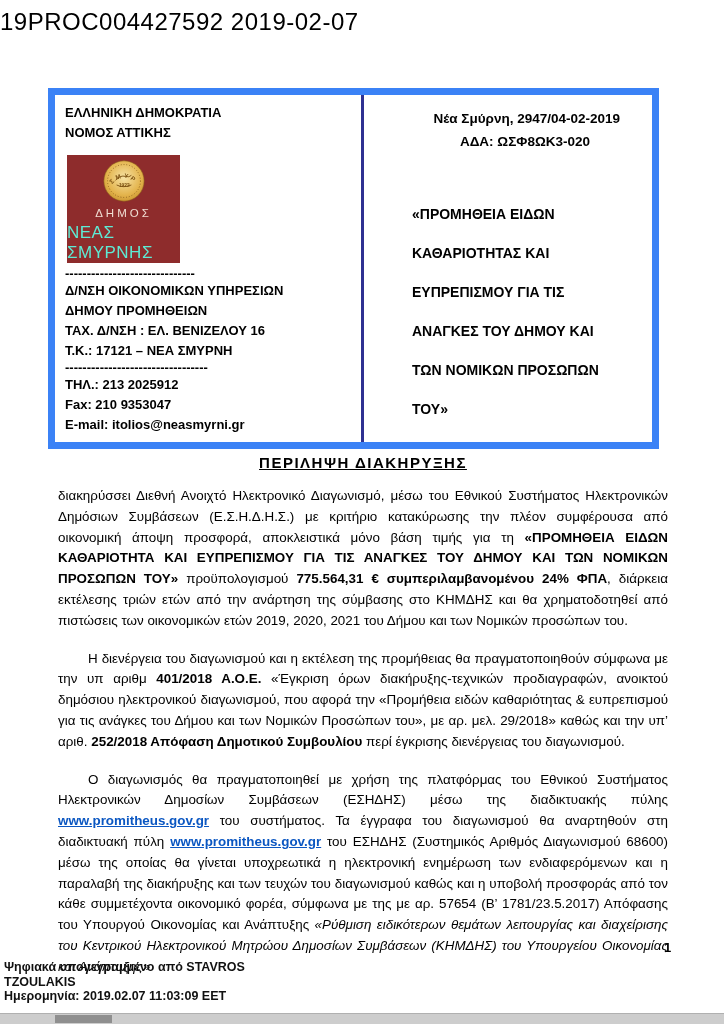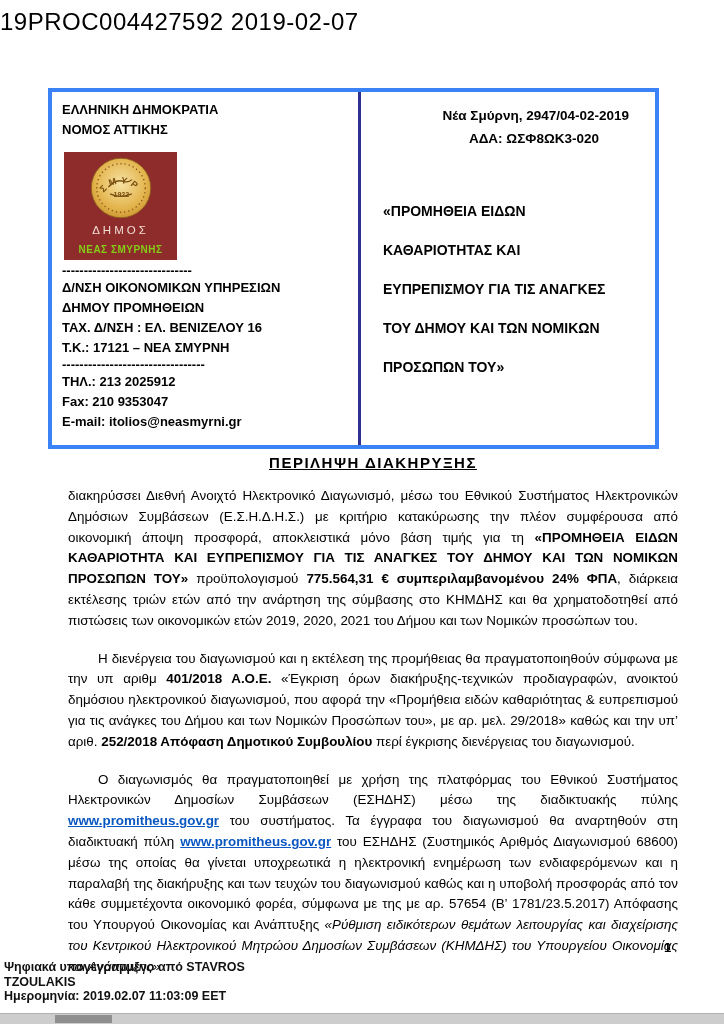--- a/index.html
+++ b/index.html
@@ -5,43 +5,43 @@
   html,body{margin:0;padding:0;}
   body{
     width:724px;height:1024px;background:#ffffff;position:relative;
     font-family:"Liberation Sans", sans-serif;color:#000;overflow:hidden;
   }
   .doc-header{
     padding-top:8px;font-size:24px;letter-spacing:0.5px;
   }
   .info-box{
     position:absolute;left:48px;top:88px;width:611px;height:361px;
-    border:4px solid #3b82f6;box-sizing:border-box;display:flex;background:#fff;
+    border:7px solid #3b82f6;box-sizing:border-box;display:flex;background:#fff;
   }
   .col-left{
     width:309px;border-right:3px solid #2e3192;box-sizing:border-box;
     padding:8px 10px 0 10px;font-weight:bold;font-size:13px;line-height:20px;
     overflow:hidden;
   }
-  .col-right{flex:1;box-sizing:border-box;padding:12px 18px 0 8px;font-size:13.5px;overflow:hidden;}
+  .col-right{flex:1;box-sizing:border-box;padding:12px 24px 0 8px;font-size:13.5px;overflow:hidden;margin-left:26px;}
   .seal{
     width:113px;height:108px;background:#8e2c2c;margin:12px 0 4px 2px;
     display:flex;flex-direction:column;align-items:center;box-sizing:border-box;padding-top:5px;
   }
   .seal-dimos{color:#f0ddd2;font-size:11.5px;letter-spacing:3px;font-weight:normal;margin-top:1px;}
-  .seal-name{color:#84cc16;font-size:10px;font-weight:bold;letter-spacing:0.5px;}
+  .seal-name{color:#5eead4;font-size:17px;font-weight:normal;letter-spacing:0.5px;}
   .dashline{font-weight:bold;line-height:14px;letter-spacing:0;white-space:nowrap;overflow:hidden;}
   .lh-line{white-space:nowrap;}
   .date-line{font-weight:bold;text-align:right;padding-right:8px;line-height:23px;}
   .ada-line{font-weight:bold;text-align:right;padding-right:38px;line-height:23px;}
   .subject{
     margin-top:42px;font-weight:bold;font-size:14px;
     line-height:39px;padding:0 14px;
   }
-  .content{position:absolute;top:452px;left:68px;width:610px;}
+  .content{position:absolute;top:452px;left:58px;width:610px;}
   .summary-heading{
     text-align:center;font-size:15px;font-weight:bold;text-decoration:underline;
     letter-spacing:1.5px;margin-top:2px;
   }
   .mayor-line{text-align:center;font-size:13.5px;margin-top:15px;}
   .para{
     font-size:13.4px;line-height:20.8px;text-align:justify;margin:0;
   }
   .para.first{margin-top:15px;}
   .para.indent{text-indent:30px;margin-top:17px;}

